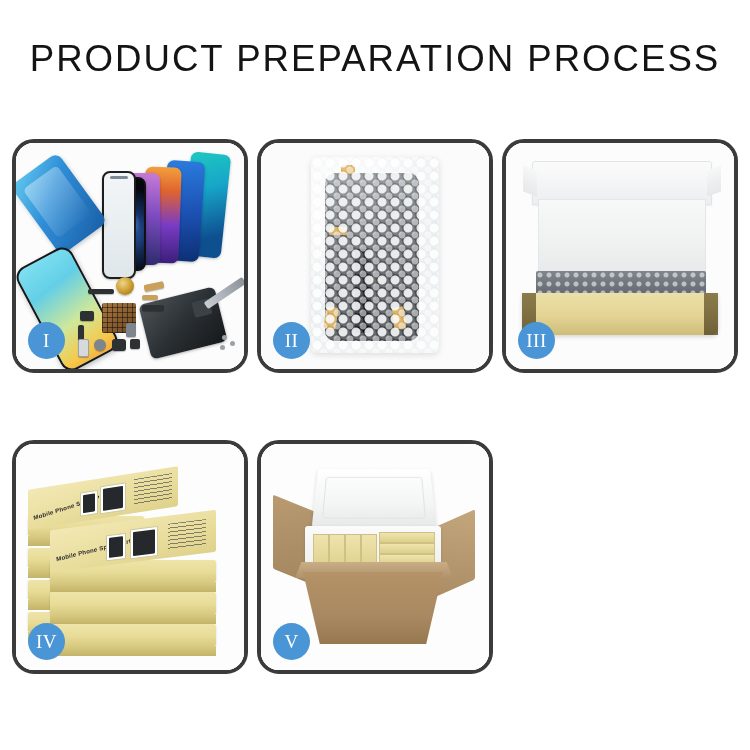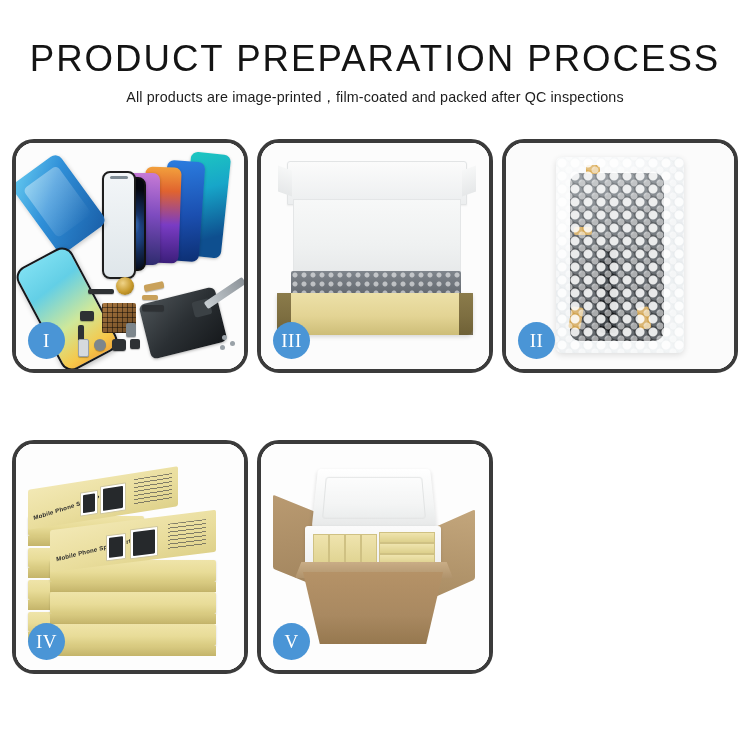--- a/index.html
+++ b/index.html
@@ -358,21 +358,20 @@
     position:absolute; width:16px; height:26px; background:rgba(140,112,75,.55); border-radius:1px;
   }
 </style>
 </head>
 <body>
 
 <div id="page">
 
   <div class="header">
     <h1 class="title">PRODUCT PREPARATION PROCESS</h1>
-    <p class="subtitle">All products are image-printed，film-coated and packed after QC inspections</p>
   </div>
 
   <div class="grid">
 
     <div class="panel">
       <div class="panel-stage">
         <div class="p1-bg"></div>
 
         <div class="phonefan">
           <div class="fanphone fp5"></div>
@@ -400,49 +399,49 @@
         <div class="prt" style="left:96px;  top:196px; width:14px; height:12px; border-radius:3px;"></div>
         <div class="prt" style="left:114px; top:196px; width:10px; height:10px;"></div>
         <div class="prt gray" style="left:110px; top:180px; width:10px; height:14px; border-radius:2px;"></div>
 
         <div class="tweezer"></div>
         <div class="screws" style="left:206px; top:192px;"></div>
         <div class="screws" style="left:214px; top:198px;"></div>
         <div class="screws" style="left:204px; top:202px;"></div>
       </div>
       <div class="badge">I</div>
-    </div>
-
-    <div class="panel">
-      <div class="panel-stage">
-        <div class="p3-bg"></div>
-        <div class="wb-lid"></div>
-        <div class="wb-back"></div>
-        <div class="wb-foam"></div>
-        <div class="wb-inner-lip"></div>
-        <div class="wb-tray"></div>
-      </div>
-      <div class="badge">III</div>
     </div>
 
     <div class="panel">
       <div class="panel-stage">
         <div class="p2-bg"></div>
         <div class="bag">
           <div class="bag-inner"></div>
           <div class="flexcable"></div>
           <div class="tapes" style="left:30px; top:8px;  width:14px; height:9px;"></div>
           <div class="tapes" style="left:18px; top:70px; width:18px; height:8px;"></div>
           <div class="tapes" style="left:14px; top:150px; width:12px; height:22px; transform:rotate(10deg);"></div>
           <div class="tapes" style="left:82px; top:150px; width:12px; height:22px; transform:rotate(-8deg);"></div>
           <div class="bubbles"></div>
           <div class="bubbles2"></div>
         </div>
       </div>
       <div class="badge">II</div>
+    </div>
+
+    <div class="panel">
+      <div class="panel-stage">
+        <div class="p3-bg"></div>
+        <div class="wb-lid"></div>
+        <div class="wb-back"></div>
+        <div class="wb-foam"></div>
+        <div class="wb-inner-lip"></div>
+        <div class="wb-tray"></div>
+      </div>
+      <div class="badge">III</div>
     </div>
 
     <div class="panel">
       <div class="panel-stage">
         <div class="p4-bg"></div>
         <div class="stack">
 
           <div class="sbox" style="left:6px;   top:52px;  width:116px; height:20px;">
               <div class="side"></div>
             </div>

